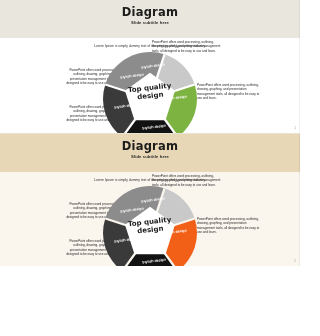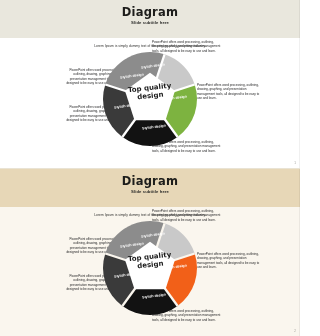--- a/index.html
+++ b/index.html
@@ -2,21 +2,21 @@
 <html><head>
 <meta charset="utf-8">
 <style>
   * { box-sizing: border-box; margin: 0; padding: 0; }
   html, body {
     width: 300px; height: 336px;
     background: #ffffff;
     font-family: "Liberation Sans", sans-serif;
     overflow: hidden;
   }
-  .deck { width: 300px; height: 336px; display: flex; flex-direction: column; border-radius: 25px; }
+  .deck { width: 300px; height: 266px; display: flex; flex-direction: column; border-radius: 25px; }
 
   .slide {
     position: relative;
     width: 300px; height: 168px;
     overflow: hidden;
   }
   .slide-1 { background: #ffffff; }
   .slide-2 { background: #faf6ee; border-top: 1px solid #e9e3d4; }
 
   .header-band {

